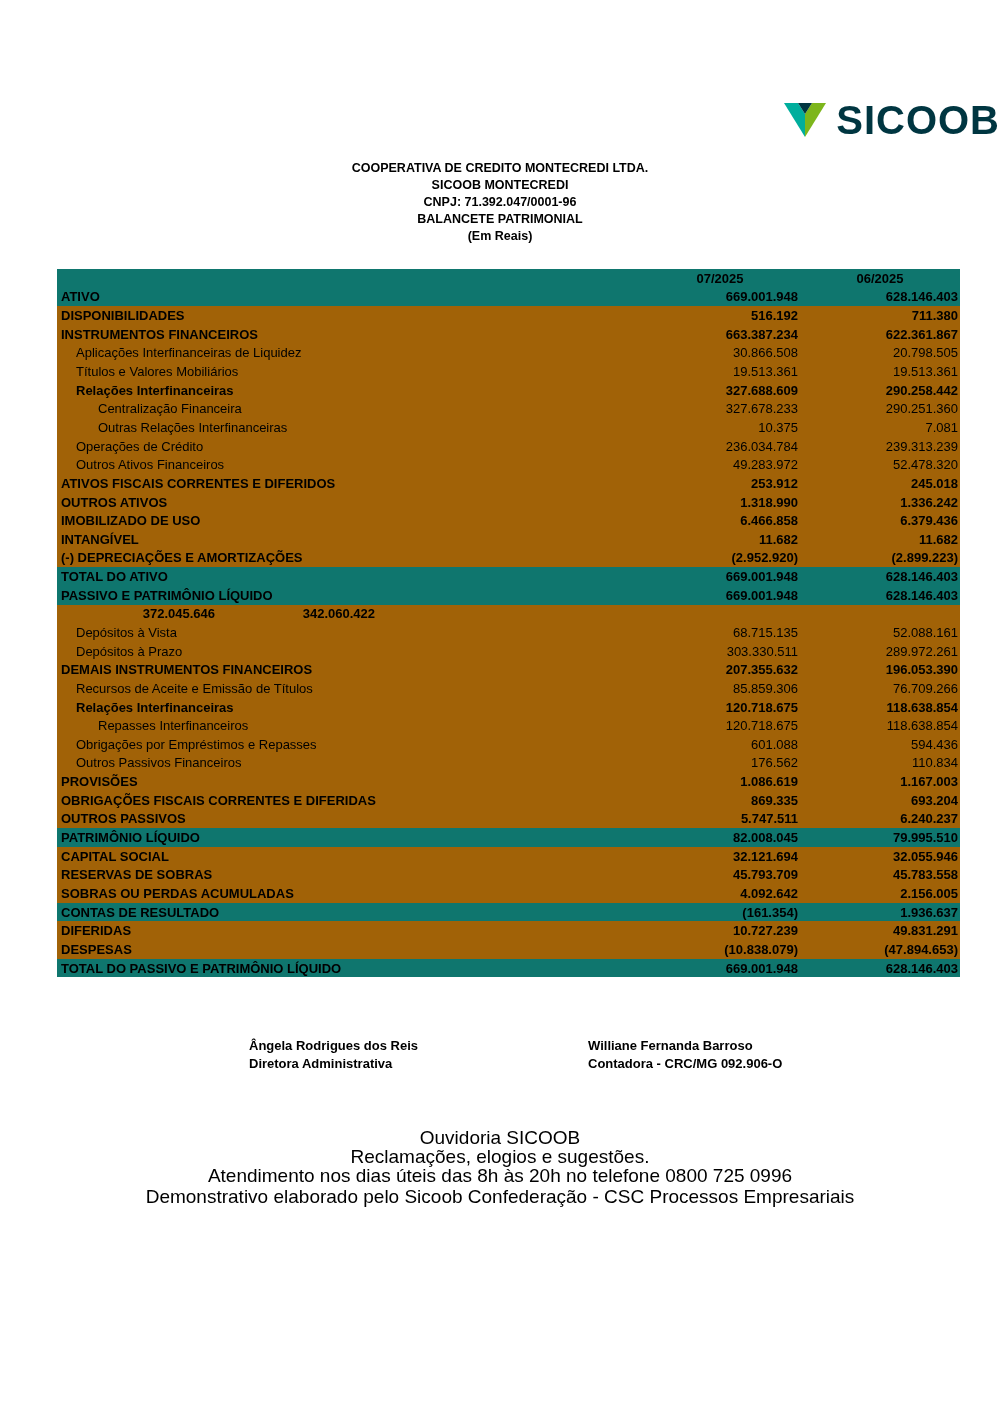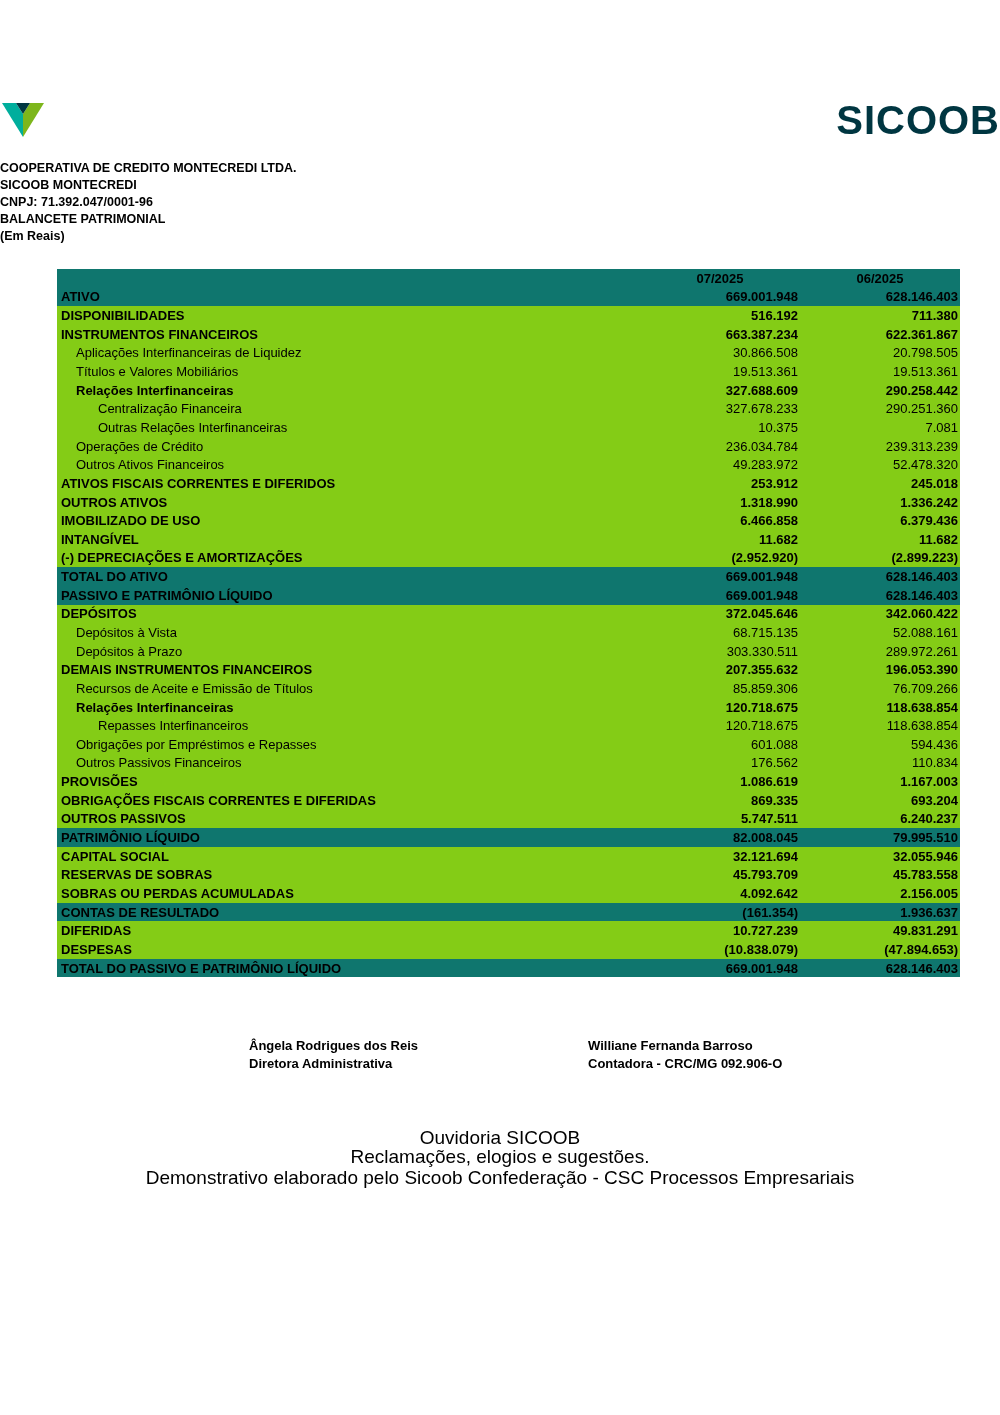--- a/index.html
+++ b/index.html
@@ -8,36 +8,36 @@
     width:1000px; height:1415px;
     font-family:"Liberation Sans", sans-serif;
     color:#000;
     position:relative;
   }
   .page { position:relative; width:1000px; height:1415px; background:#fff; overflow:hidden; }
 
   
   .logo {
     position:absolute; top:100px; left:0; width:100%;
-    display:flex; justify-content:space-between; align-items:center; gap:8px;
+    display:flex; justify-content:flex-end; align-items:center; gap:8px;
   }
   .logo-mark { display:block; }
   .logo-text {
     font-size:40px; font-weight:800; color:#003641; letter-spacing:1px; line-height:1;
   }
 
   
   .doc-header {
     position:absolute; top:160px; left:0; width:100%;
-    font-weight:bold; font-size:12.5px; line-height:17px;
+    text-align:center; font-weight:bold; font-size:12.5px; line-height:17px;
   }
 
   
   .table { position:absolute; top:269px; left:57px; width:903px; font-size:13px; }
-  .trow { display:flex; height:18.65px; align-items:center; background:#84cc16; }
+  .trow { display:flex; height:18.65px; align-items:center; background:#a16207; }
   .trow.gray { background:#0f766e; }
   .trow.bold { font-weight:bold; }
   .cell { white-space:nowrap; overflow:hidden; }
   .cell.label { flex:1; padding-left:4px; }
   .cell.label.ind1 { padding-left:19px; }
   .cell.label.ind2 { padding-left:41px; }
   .cell.val { width:160px; text-align:right; padding-right:2px; }
   .thead .cell.val { text-align:center; padding-right:0; }
 
   
@@ -160,21 +160,20 @@
           <div class="cell label">TOTAL DO ATIVO</div>
           <div class="cell val">669.001.948</div>
           <div class="cell val">628.146.403</div>
         </div>
         <div class="trow gray bold">
           <div class="cell label">PASSIVO E PATRIMÔNIO LÍQUIDO</div>
           <div class="cell val">669.001.948</div>
           <div class="cell val">628.146.403</div>
         </div>
         <div class="trow bold">
-          <div class="cell label">DEPÓSITOS</div>
           <div class="cell val">372.045.646</div>
           <div class="cell val">342.060.422</div>
         </div>
         <div class="trow">
           <div class="cell label ind1">Depósitos à Vista</div>
           <div class="cell val">68.715.135</div>
           <div class="cell val">52.088.161</div>
         </div>
         <div class="trow">
           <div class="cell label ind1">Depósitos à Prazo</div>
@@ -276,16 +275,17 @@
     </div>
     <div class="sig-right">
       <div>Williane Fernanda Barroso</div>
       <div>Contadora - CRC/MG 092.906-O</div>
     </div>
   </div>
 
   <div class="footer">
     <div>Ouvidoria SICOOB</div>
     <div>Reclamações, elogios e sugestões.</div>
+    <div>Atendimento nos dias úteis das 8h às 20h no telefone 0800 725 0996</div>
     <div class="last">Demonstrativo elaborado pelo Sicoob Confederação - CSC Processos Empresariais</div>
   </div>
 
 </div>
 
 </body></html>

